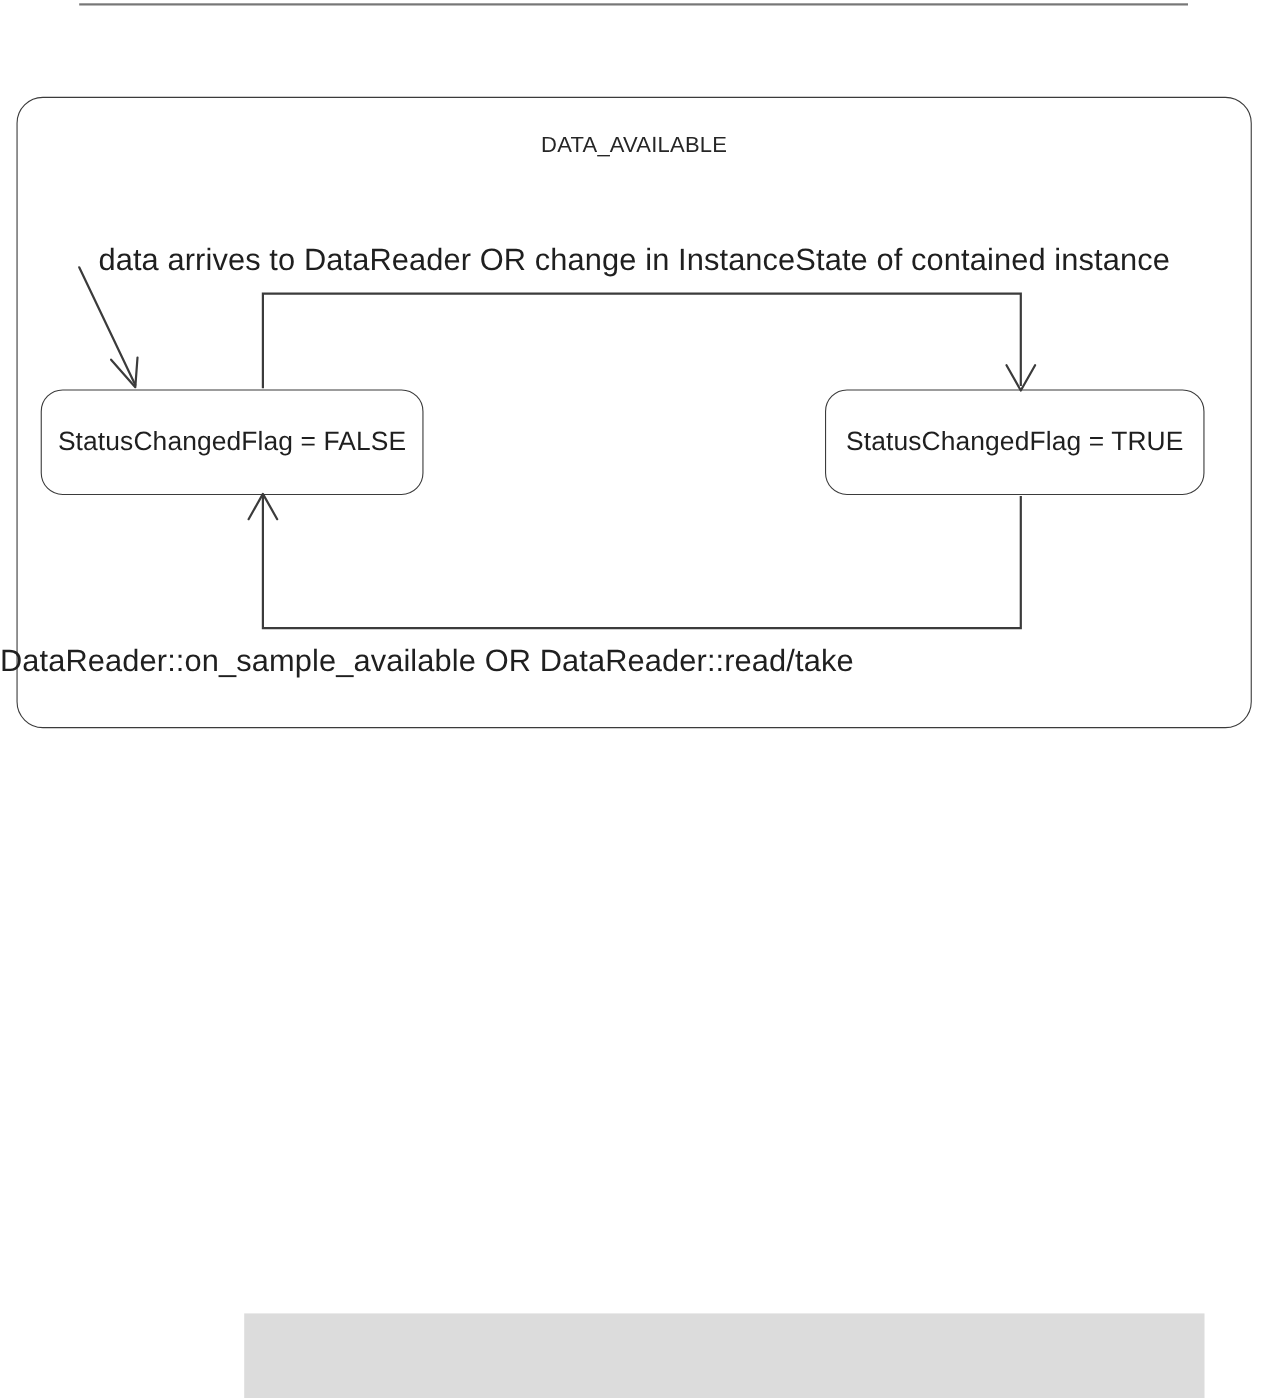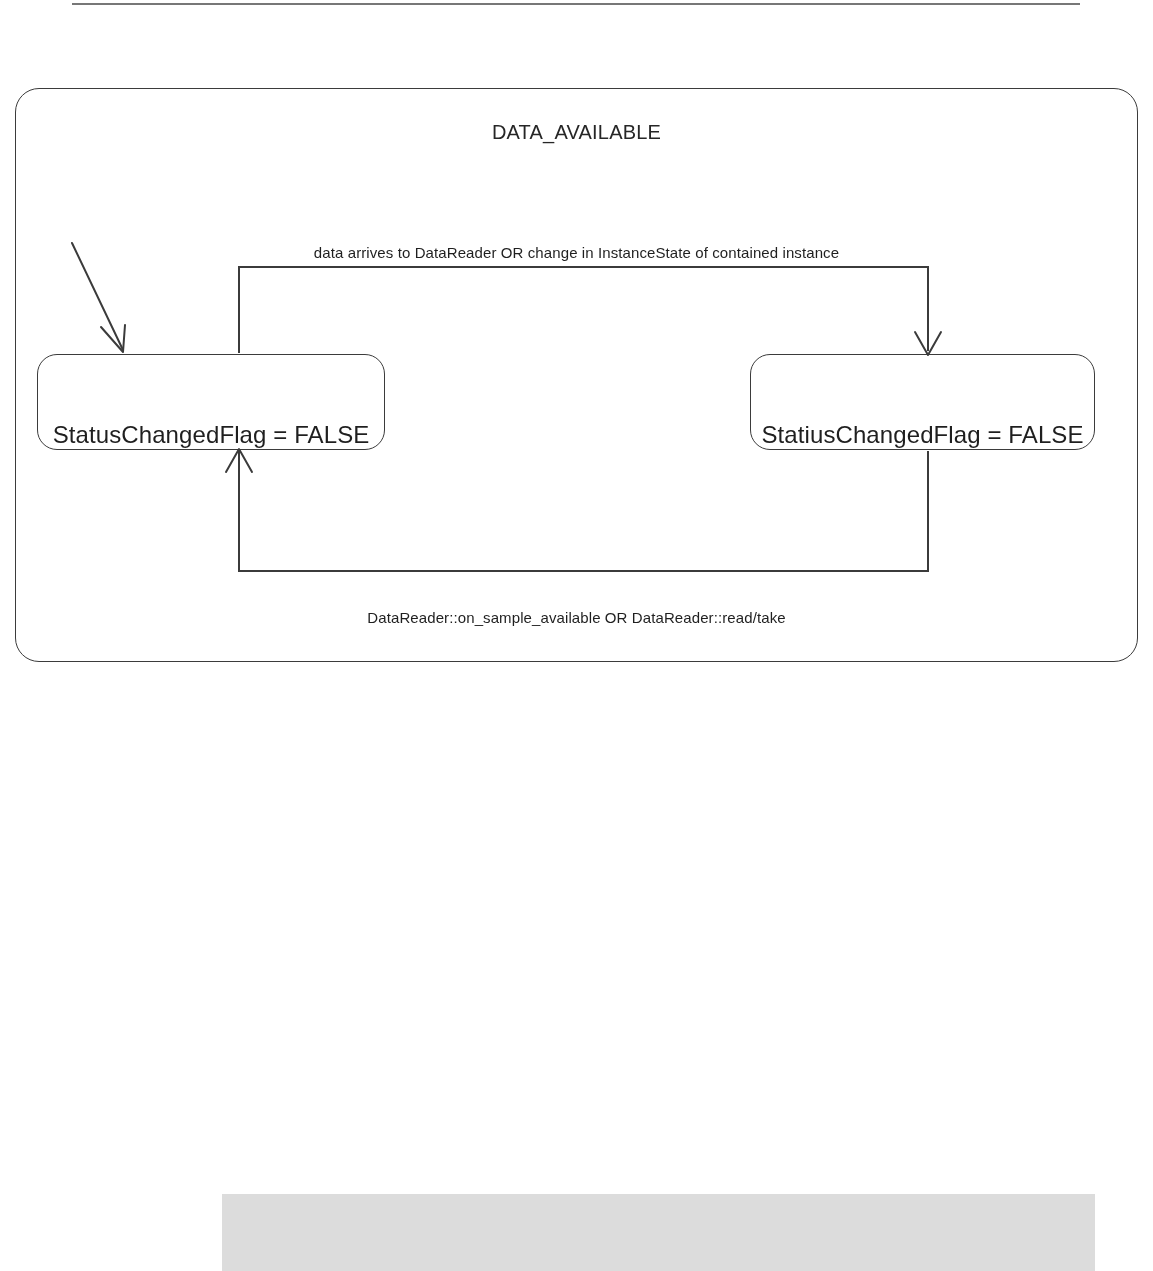--- a/index.html
+++ b/index.html
@@ -55,49 +55,48 @@
     font-size: 20px;
     letter-spacing: 0.2px;
     color: #262626;
     white-space: nowrap;
   }
 
   
   .edge-label {
     position: absolute;
     white-space: nowrap;
-    font-size: 15px;
+    font-size: 28px;
     color: #1f1f1f;
     letter-spacing: 0.1px;
-    margin-top: 24px;
   }
   .edge-label.top-label {
     left: 0;
     top: 220px;
     width: 1153px;
     text-align: center;
   }
   .edge-label.bottom-label {
     left: 0;
     top: 585px;
     width: 1153px;
-    text-align: center;
+    text-align: left;
   }
 
   
   .state-box {
     position: absolute;
     top: 354px;
     height: 96px;
     border: 1.6px solid #3b3b3b;
     border-radius: 20px;
     box-sizing: border-box;
     background: #ffffff;
     display: flex;
-    align-items: flex-end;
+    align-items: center;
     justify-content: center;
   }
   .state-box.left  { left: 37px;  width: 348px; }
   .state-box.right { left: 750px; width: 345px; }
 
   .state-label {
     font-size: 24px;
     color: #1f1f1f;
     white-space: nowrap;
     letter-spacing: 0.1px;
@@ -136,21 +135,21 @@
 
   <div class="edge-label top-label">data arrives to DataReader OR change in InstanceState  of contained instance</div>
 
   <div class="edge-label bottom-label">DataReader::on_sample_available  OR DataReader::read/take</div>
 
   <div class="state-box left">
     <span class="state-label">StatusChangedFlag = FALSE</span>
   </div>
 
   <div class="state-box right">
-    <span class="state-label">StatiusChangedFlag = FALSE</span>
+    <span class="state-label">StatusChangedFlag = TRUE</span>
   </div>
 
   <svg class="connectors" viewBox="0 0 1153 1271">
 
     <g>
       <line x1="72" y1="243" x2="123" y2="350" stroke="#3b3b3b" stroke-width="2" stroke-linecap="round"></line>
       <polyline points="101,327 123,352 125,325" fill="none" stroke="#3b3b3b" stroke-width="2" stroke-linecap="round" stroke-linejoin="round"></polyline>
     </g>
 
     <g>

